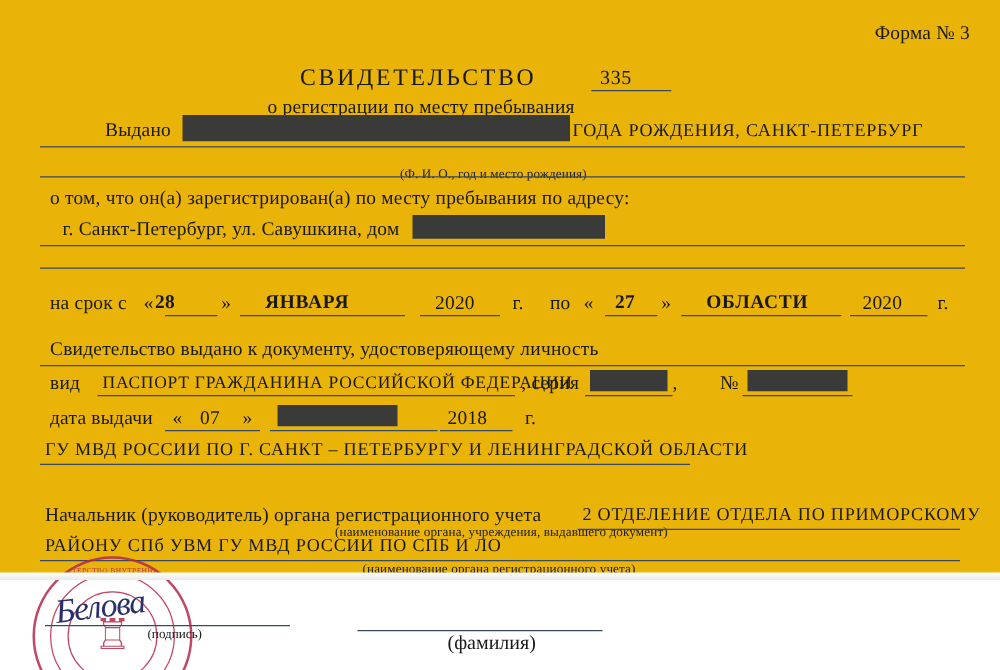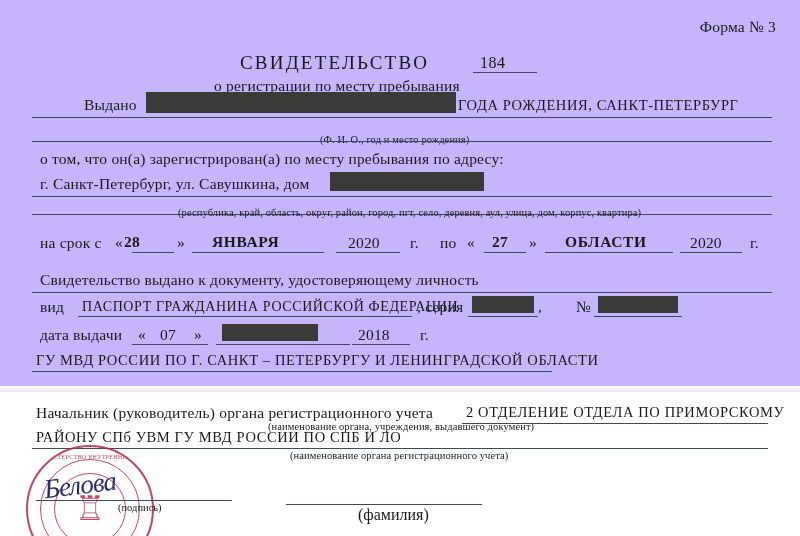--- a/index.html
+++ b/index.html
@@ -10,22 +10,22 @@
     width: 800px;
     height: 536px;
     background: #ffffff;
     font-family: "Liberation Serif", serif;
     color: #1a1a1a;
     overflow: hidden;
   }
   .page {
     position: relative;
     width: 800px;
-    height: 392px;
-    background: #c4b5fd;
+    height: 464px;
+    background: #eab308;
   }
   
   .form-no {
     position: absolute;
     right: 24px;
     top: 18px;
     font-size: 15.5px;
     letter-spacing: 0.2px;
   }
   
@@ -171,39 +171,38 @@
   }
 </style>
 </head>
 <body>
 
 <div class="page">
 
   <div class="form-no">Форма № 3</div>
 
   <div class="title">СВИДЕТЕЛЬСТВО</div>
-  <div class="title-number">184</div>
+  <div class="title-number">335</div>
   <div class="rule" style="left:473px; top:72px; width:64px;"></div>
   <div class="subtitle">о регистрации по месту пребывания</div>
 
   <div class="txt" style="left:84px; top:96px;">Выдано</div>
   <div class="redact" style="left:146px; top:92px; width:310px; height:21px;"></div>
   <div class="txt caps" style="left:458px; top:97px; font-size:14.5px;">ГОДА РОЖДЕНИЯ, САНКТ-ПЕТЕРБУРГ</div>
   <div class="rule" style="left:32px; top:117px; width:740px;"></div>
 
   <div class="txt small" style="left:320px; top:134px;text-align:right;">(Ф. И. О., год и место рождения)</div>
   <div class="rule" style="left:32px; top:141px; width:740px;"></div>
 
   <div class="txt" style="left:40px; top:150px;">о том, что он(а) зарегистрирован(а) по месту пребывания по адресу:</div>
 
-  <div class="txt" style="left:40px; top:175px;">г. Санкт-Петербург, ул. Савушкина, дом</div>
+  <div class="txt" style="left:50px; top:175px;">г. Санкт-Петербург, ул. Савушкина, дом</div>
   <div class="redact" style="left:330px; top:172px; width:154px; height:19px;"></div>
   <div class="rule" style="left:32px; top:196px; width:740px;"></div>
   <div class="rule" style="left:32px; top:214px; width:740px;"></div>
-  <div class="txt small" style="left:178px; top:207px;">(республика, край, область, округ, район, город, пгт, село, деревня, аул, улица, дом, корпус, квартира)</div>
 
   <div class="txt" style="left:40px; top:234px;">на срок с</div>
   <div class="txt" style="left:115px; top:234px;">«</div>
   <div class="txt" style="left:124px; top:233px; font-weight:bold;">28</div>
   <div class="txt" style="left:177px; top:234px;">»</div>
   <div class="rule" style="left:132px; top:252px; width:42px;"></div>
   <div class="txt caps" style="left:212px; top:233px; font-weight:bold;">ЯНВАРЯ</div>
   <div class="rule" style="left:192px; top:252px; width:132px;"></div>
   <div class="txt" style="left:348px; top:234px;">2020</div>
   <div class="rule" style="left:336px; top:252px; width:64px;"></div>

